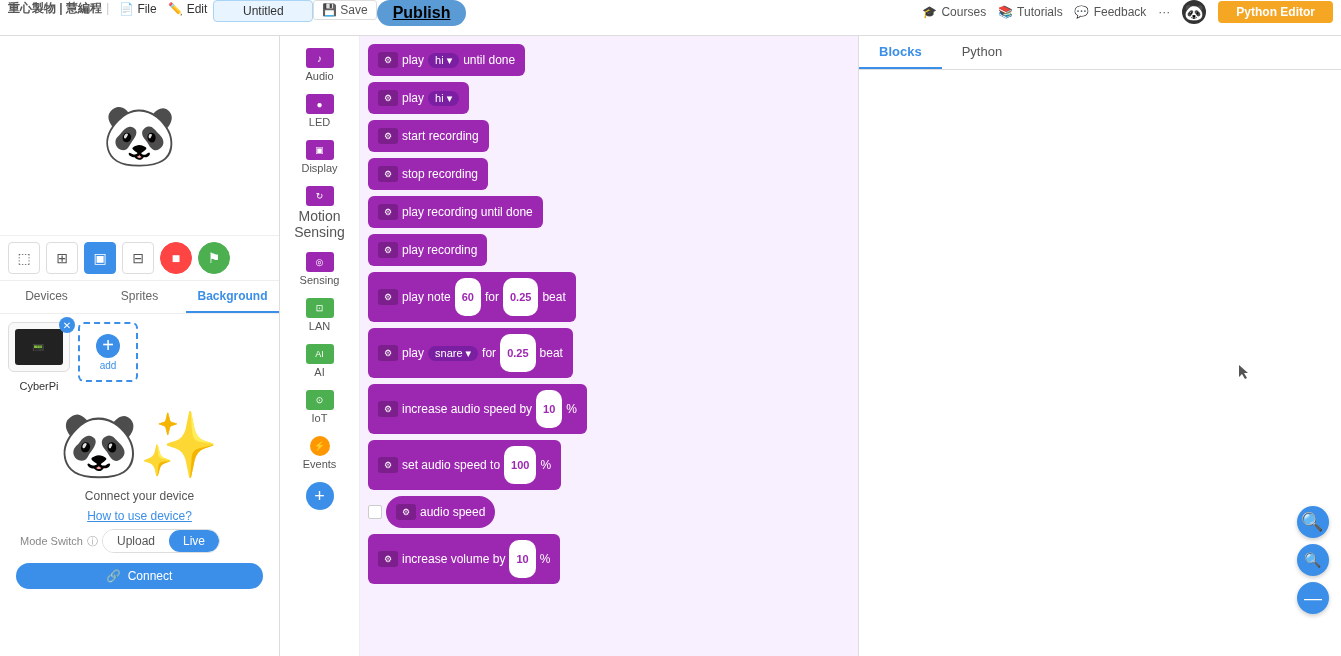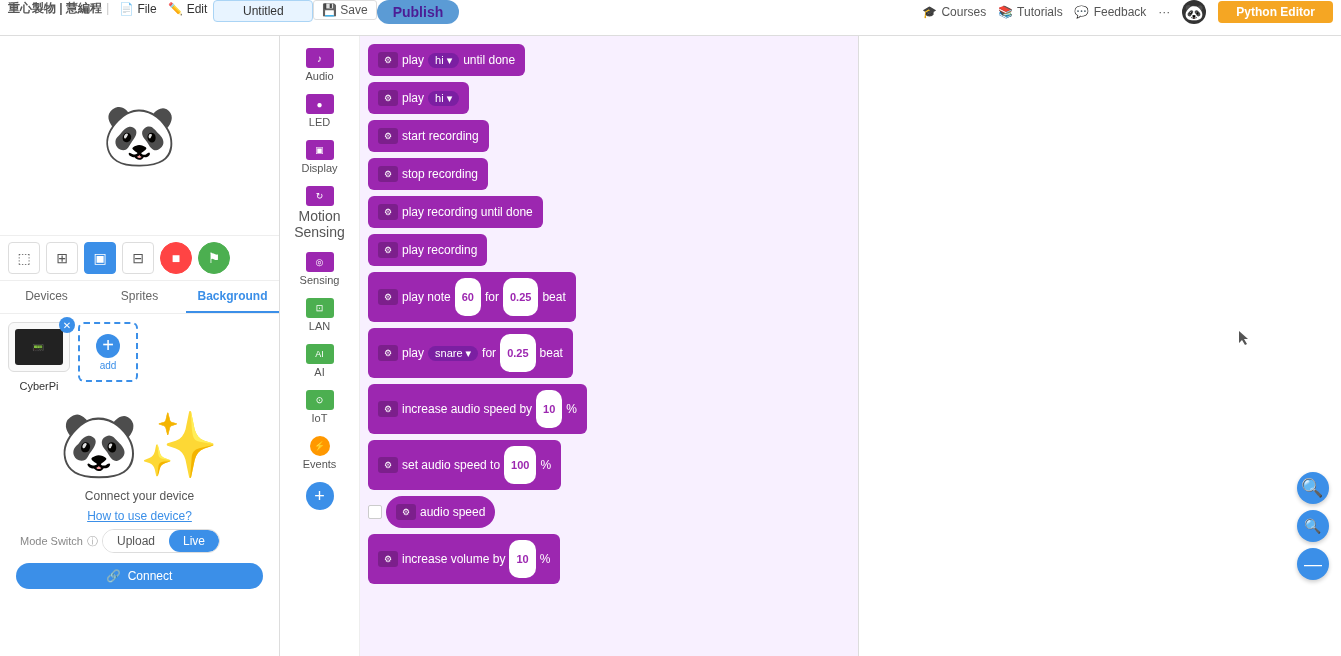--- a/index.html
+++ b/index.html
@@ -8,21 +8,21 @@
     
     .topbar {
       display: flex; align-items: flex-start; background: #fff; height: 36px;
       border-bottom: 1px solid #ddd; padding: 0 8px; position: relative; z-index: 10;
     }
     .topbar-brand { color: #555; font-size: 12px; font-weight: bold; white-space: nowrap; }
     .topbar-divider { color: #ccc; margin: 0 4px; }
     .topbar-menu-item { display: flex; align-items: center; gap: 3px; color: #333; font-size: 12px; cursor: pointer; padding: 2px 6px; border-radius: 3px; }
     .topbar-project-name { background: #e8f4ff; border: 1px solid #aad4f5; border-radius: 4px; padding: 3px 10px; font-size: 12px; color: #333; min-width: 100px; text-align: center; }
     .topbar-save { display: flex; align-items: center; gap: 3px; color: #555; font-size: 12px; cursor: pointer; padding: 2px 8px; border-radius: 3px; border: 1px solid #ddd; }
-    .topbar-publish { background: #5b9bd5; color: #4c1d95; border: none; border-radius: 14px; padding: 4px 16px; font-size: 14px; cursor: pointer; font-weight: bold; }
+    .topbar-publish { background: #5b9bd5; color: #000000; border: none; border-radius: 14px; padding: 4px 16px; font-size: 16px; cursor: pointer; font-weight: bold; text-decoration: underline; }
     .topbar-right { margin-left: auto; display: flex; align-items: center; gap: 12px; }
     .topbar-right-item { display: flex; align-items: center; gap: 4px; color: #555; font-size: 12px; cursor: pointer; }
     .topbar-python-btn { background: #f5a623; color: #fff; border: none; border-radius: 4px; padding: 4px 18px; font-size: 12px; cursor: pointer; font-weight: bold; }
     .avatar { width: 24px; height: 24px; border-radius: 50%; background: #333; display: flex; align-items: center; justify-content: center; overflow: hidden; }
 
     
     .main-layout { display: flex; height: calc(656px - 36px); }
 
     
     .left-panel { width: 280px; background: #fff; border-right: 1px solid #ddd; display: flex; flex-direction: column; flex-shrink: 0; }
@@ -345,20 +345,24 @@
     <div class="block purple">
       <div class="block-icon">⚙</div>
       <span>increase volume by</span>
       <span class="block-pill">10</span>
       <span>%</span>
     </div>
   </div>
 
   <div class="workspace">
 
+    <div class="workspace-tabs">
+      <div class="ws-tab active">Blocks</div>
+      <div class="ws-tab">Python</div>
+    </div>
 
     <div class="workspace-area" style="height: calc(100% - 36px); background: #fff;">
 
       <div class="cursor-indicator">
         <svg width="12" height="14" viewBox="0 0 12 14">
           <path d="M0 0 L0 12 L3 9 L6 14 L8 13 L5 8 L9 8 Z" fill="#555"></path>
         </svg>
       </div>
 
       <div class="zoom-controls">

